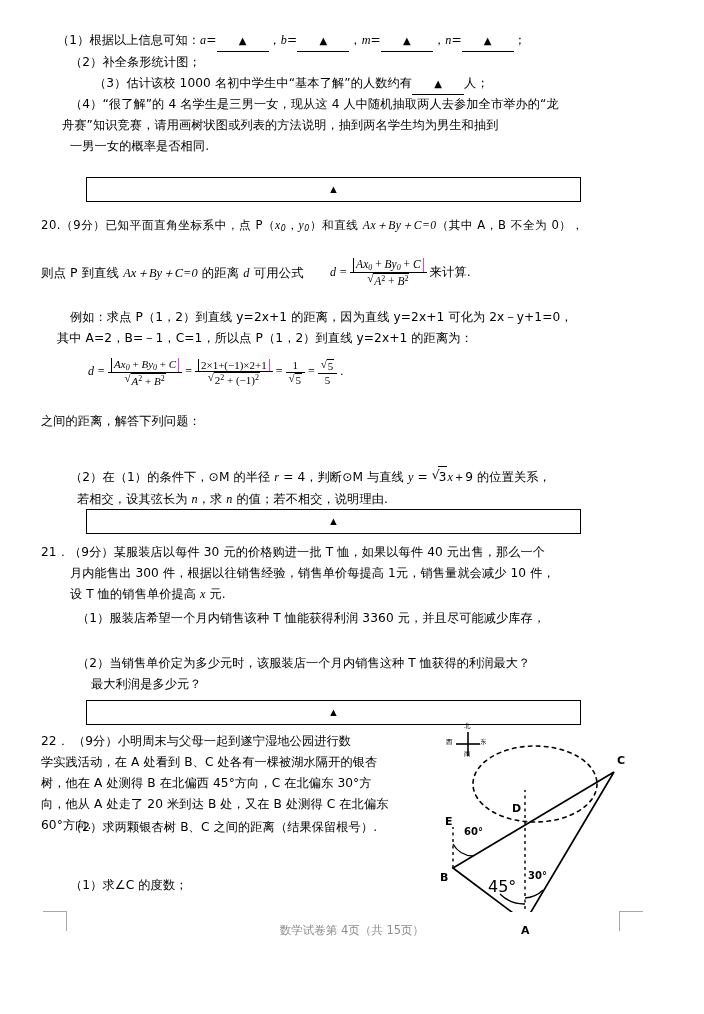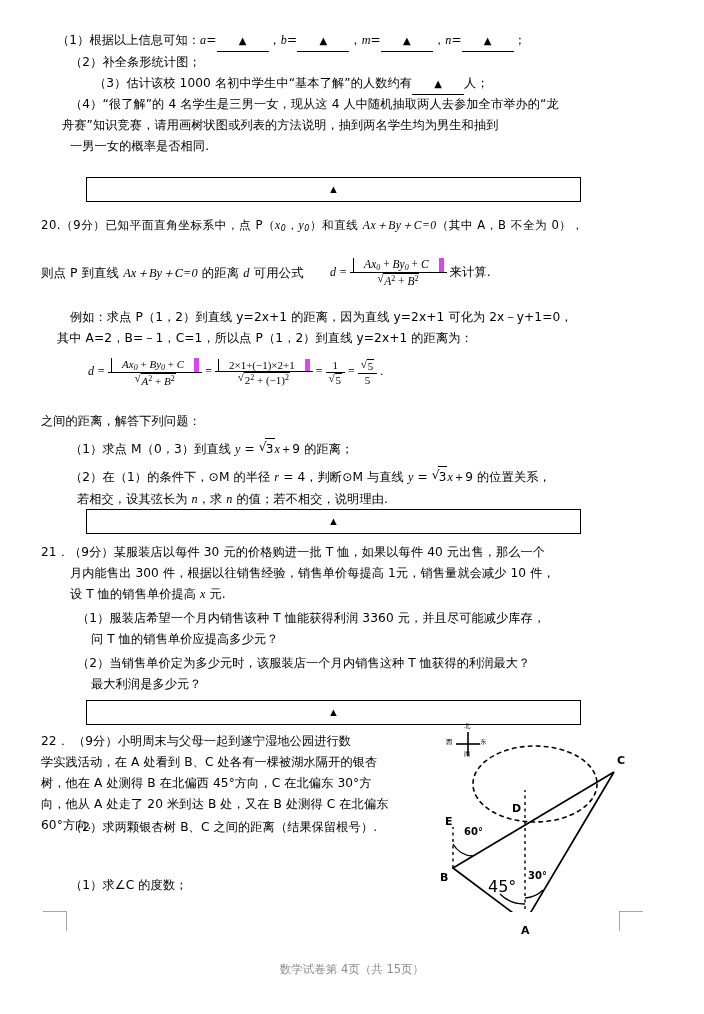--- a/index.html
+++ b/index.html
@@ -81,22 +81,22 @@
     font-size: 1.02em;
   }
   .sqrt > .rad {
     display: inline-block;
     border-top: 1px solid #000;
     padding: 0 1px 0 1px;
   }
   .abs {
     display: inline-block;
     border-left: 1px solid #000;
-    border-right: 5px solid #d946ef;
-    padding: 0 10px;
+    border-right: 1px solid #d946ef;
+    padding: 0 2px;
   }
   .sup { font-size: 8px; vertical-align: 0.45em; }
 
   
   .footer {
     position: absolute;
     width: 100%;
     text-align: center;
     font-size: 11.5px;
     color: #8c8c8c;
@@ -189,44 +189,40 @@
     <span>=</span>
     <span class="frac" style="font-size:11px;">
       <span class="top"><span class="sqrt"><span class="rad">5</span></span></span>
       <span class="bot">5</span>
     </span>
     <span>.</span>
   </div>
 
   <div class="para cn" style="left:41px; top:411px;">之间的距离，解答下列问题：</div>
 
-  <div class="para cn" style="left:70px; top:438px;">
-    <span>（1）求点 M（0，3）到直线 </span><span class="v">y</span><span> = </span><span class="sqrt" style="font-size:12px"><span class="rad">3</span></span><span class="v">x</span><span>＋9 的距离；</span>
-  </div>
 
   <div class="para cn" style="left:70px; top:466px;">
     <span>（2）在（1）的条件下，⊙M 的半径 </span><span class="v">r</span><span> = 4，判断⊙M 与直线 </span><span class="v">y</span><span> = </span><span class="sqrt" style="font-size:12px"><span class="rad">3</span></span><span class="v">x</span><span>＋9 的位置关系，</span>
   </div>
 
   <div class="para cn" style="left:77px; top:489px;">
     <span>若相交，设其弦长为 </span><span class="v">n</span><span>，求 </span><span class="v">n</span><span> 的值；若不相交，说明理由.</span>
   </div>
 
   <div class="ansbox" style="left:86px; top:509px; width:495px; height:25px;">
     <span class="tri">▲</span>
   </div>
 
   <div class="para cn" style="left:41px; top:542px;">21．（9分）某服装店以每件 30 元的价格购进一批 T 恤，如果以每件 40 元出售，那么一个</div>
   <div class="para cn" style="left:70px; top:563px;">月内能售出 300 件，根据以往销售经验，销售单价每提高 1元，销售量就会减少 10 件，</div>
   <div class="para cn" style="left:70px; top:584px;">
     <span>设 T 恤的销售单价提高 </span><span class="v">x</span><span> 元.</span>
   </div>
 
   <div class="para cn" style="left:77px; top:608px;">（1）服装店希望一个月内销售该种 T 恤能获得利润 3360 元，并且尽可能减少库存，</div>
-  <div class="para cn" style="left:91px; top:629px;">问 T 恤的销售单价应提高多少元？</div>
   <div class="para cn" style="left:77px; top:653px;">（2）当销售单价定为多少元时，该服装店一个月内销售这种 T 恤获得的利润最大？</div>
   <div class="para cn" style="left:91px; top:674px;">最大利润是多少元？</div>
 
   <div class="ansbox" style="left:86px; top:700px; width:495px; height:25px;">
     <span class="tri">▲</span>
   </div>
 
   <div class="para cn" style="left:41px; top:731px;">22． （9分）小明周末与父母一起到遂宁湿地公园进行数</div>
   <div class="para cn" style="left:41px; top:752px;">学实践活动，在 A 处看到 B、C 处各有一棵被湖水隔开的银杏</div>
   <div class="para cn" style="left:41px; top:773px;">树，他在 A 处测得 B 在北偏西 45°方向，C 在北偏东 30°方</div>
@@ -274,15 +270,15 @@
       <span class="cmp" style="left:19px; top:-2px; font-size:6.5px;">北</span>
       <span class="cmp" style="left:19px; top:26px; font-size:6.5px;">南</span>
       <span class="cmp" style="left:1px; top:14px; font-size:6.5px;">西</span>
       <span class="cmp" style="left:35px; top:14px; font-size:6.5px;">东</span>
     </div>
   </div>
 
   <div class="crop bl" style="left:43px; top:911px;"></div>
   <div class="crop br" style="left:619px; top:911px;"></div>
 
-  <div class="footer" style="top:923px;margin-top:39px;">数学试卷第 4页（共 15页）</div>
+  <div class="footer" style="top:923px;">数学试卷第 4页（共 15页）</div>
 
 </div>
 
 </body></html>

